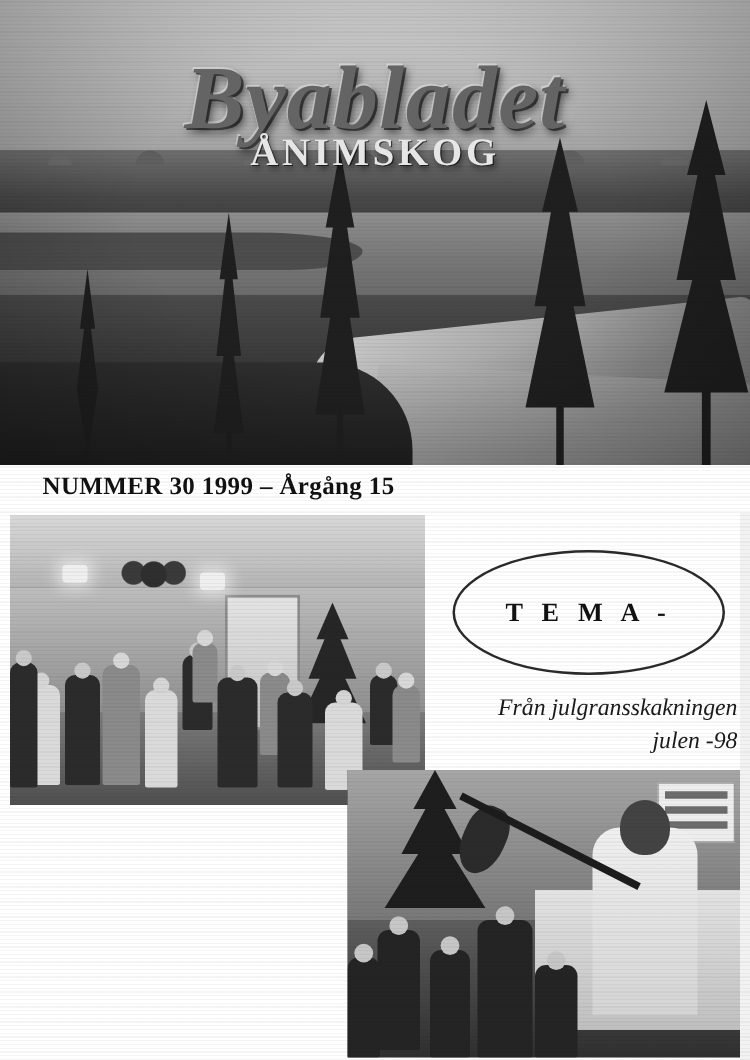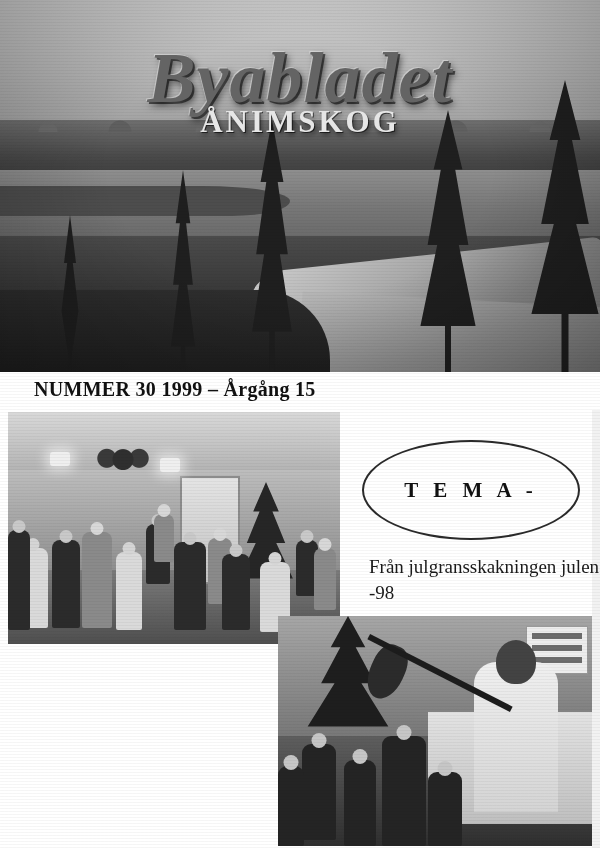--- a/index.html
+++ b/index.html
@@ -254,26 +254,28 @@
   .tema-line {
     font-family: "Liberation Serif", serif;
     font-weight: bold;
     font-size: 21px;
     letter-spacing: 5px;
     color: #111;
     line-height: 1.35;
   }
   .tema-caption {
     position: absolute;
-    left: 21px; top: 142px;
+    left: 10px; top: 142px;
     width: 232px;
     font-family: "Liberation Serif", serif;
+    font-style: italic;
     font-size: 19px;
     line-height: 1.35;
     color: #1a1a1a;
+    text-align: right;
   }
 
   
   .photo-fiddle {
     position: absolute;
     left: 278px; top: 206px;
     width: 314px; height: 230px;
     overflow: hidden;
     background: #5a5a5a;
   }

